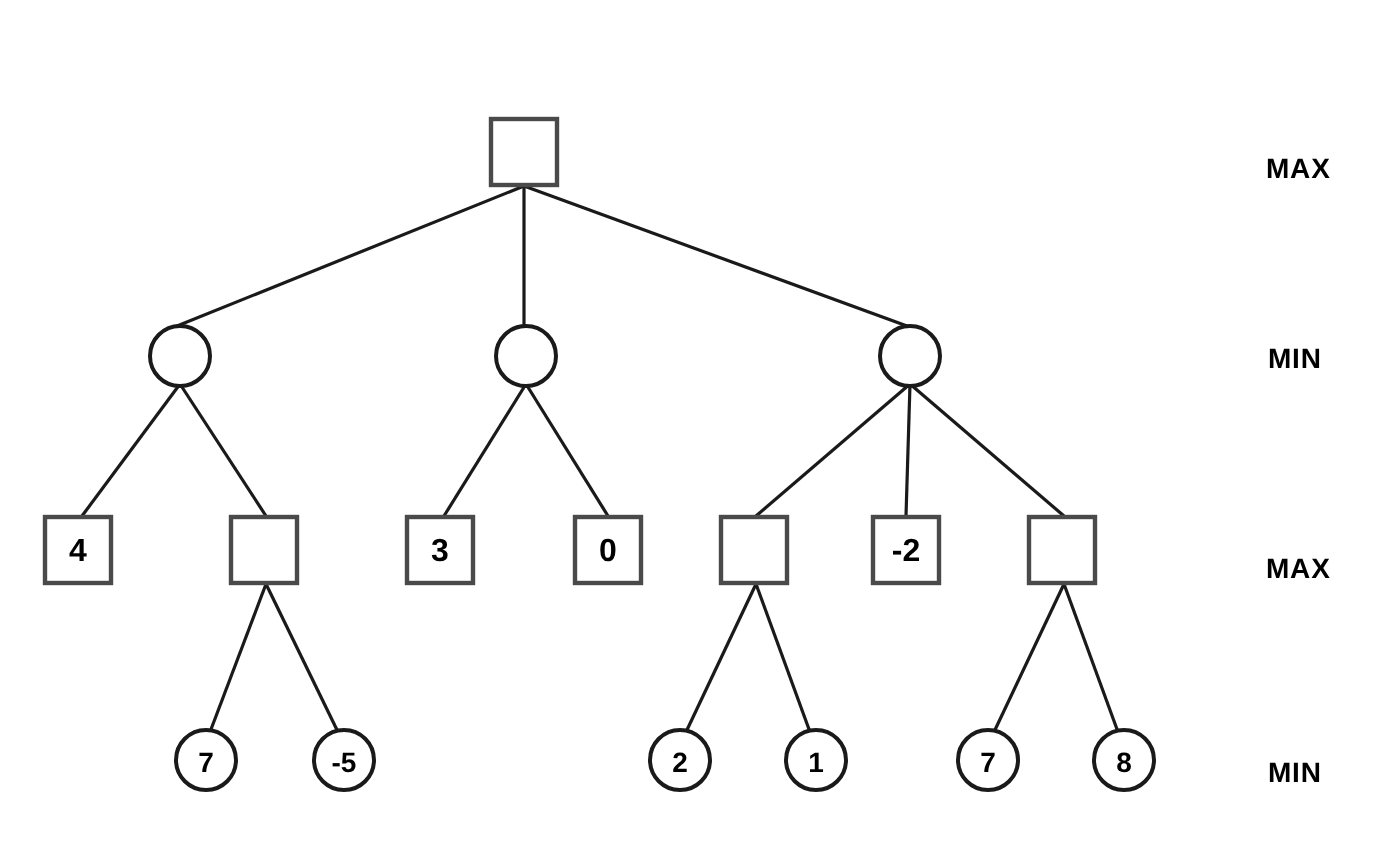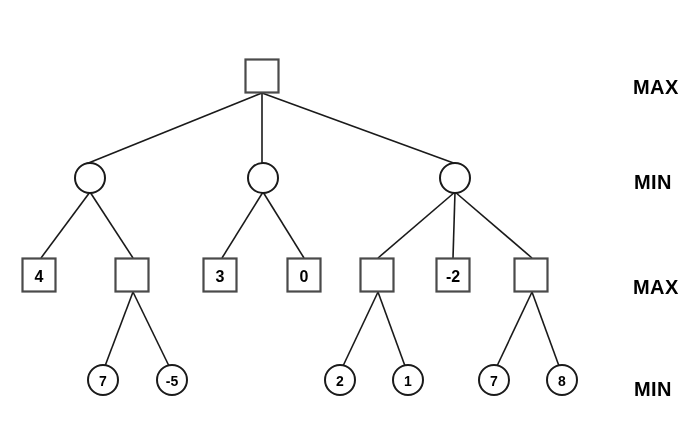--- a/index.html
+++ b/index.html
@@ -51,21 +51,21 @@
     font-family: "Liberation Sans", sans-serif;
     font-size: 14px;
     font-weight: 700;
     fill: #000000;
     text-anchor: middle;
     dominant-baseline: central;
   }
   .level-label {
     position: absolute;
     font-family: "Liberation Sans", sans-serif;
-    font-size: 20px;
+    font-size: 14px;
     font-weight: 700;
     color: #000000;
     letter-spacing: 0.4px;
     white-space: nowrap;
   }
 </style>
 </head>
 <body>
 
 <div id="root-canvas">

